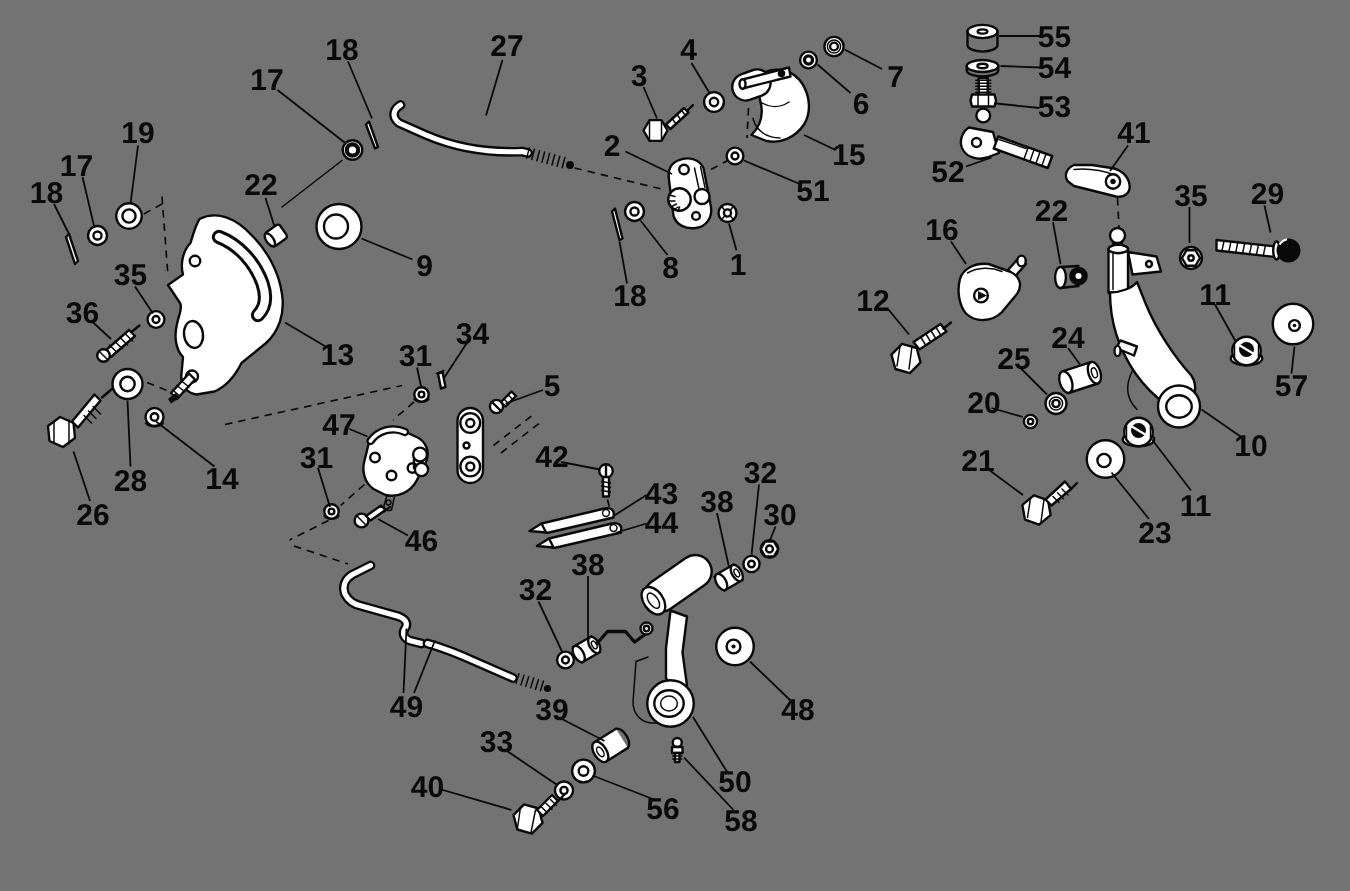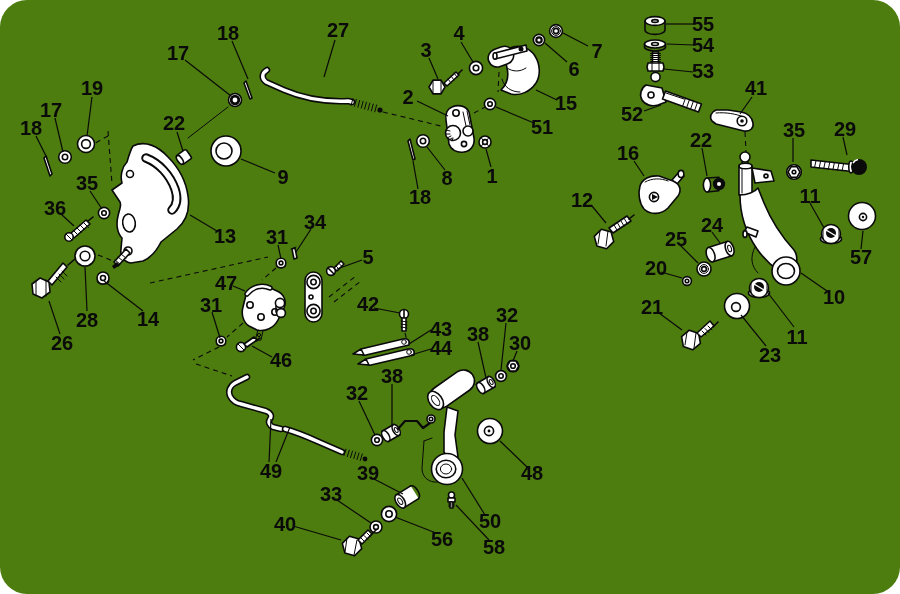--- a/index.html
+++ b/index.html
@@ -1,17 +1,17 @@
 <!DOCTYPE html>
 <html><head>
 <meta charset="utf-8">
 <style>
   html,body{margin:0;padding:0;background:#ffffff;}
-  .stage{position:relative;width:900px;height:594px;background:#4d7c0f;overflow:hidden;
-         font-family:"Liberation Sans",sans-serif;border-radius:27px;}
+  .stage{position:relative;width:900px;height:594px;background:#737373;overflow:hidden;
+         font-family:"Liberation Sans",sans-serif;}
   svg{display:block;}
   .w    {fill:#ffffff;stroke:#0a0a0a;stroke-width:1.6;stroke-linejoin:round;}
   .ln   {fill:none;stroke:#0a0a0a;stroke-width:1.6;stroke-linecap:round;stroke-linejoin:round;}
   .thin {fill:none;stroke:#0a0a0a;stroke-width:1;stroke-linecap:round;}
   .dk   {fill:#0a0a0a;stroke:none;}
   .tube {fill:none;stroke:#0a0a0a;stroke-width:6.5;stroke-linecap:round;stroke-linejoin:round;}
   .tubein{fill:none;stroke:#ffffff;stroke-width:3.4;stroke-linecap:round;stroke-linejoin:round;}
   .band {fill:none;stroke:#0a0a0a;stroke-width:9.5;stroke-linecap:round;}
   .bandin{fill:none;stroke:#ffffff;stroke-width:5.5;stroke-linecap:round;}
   .dash {fill:none;stroke:#0a0a0a;stroke-width:1.1;stroke-dasharray:5 4;}

